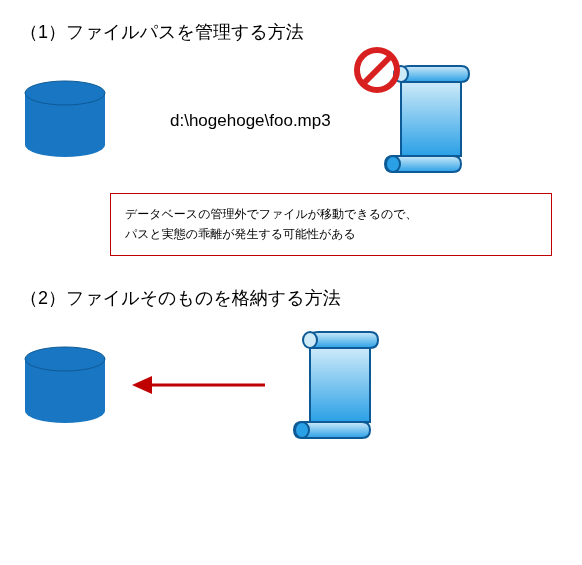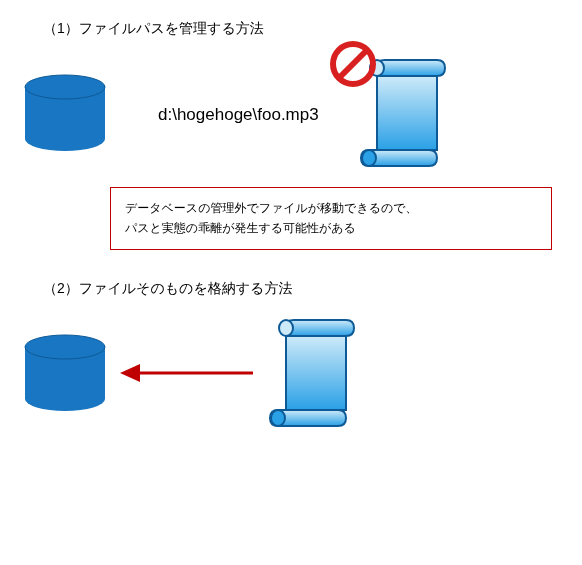--- a/index.html
+++ b/index.html
@@ -7,28 +7,27 @@
     padding: 20px;
     font-family: "Meiryo", "Hiragino Sans", sans-serif;
     background: #fff;
     width: 582px;
     box-sizing: border-box;
   }
   .section {
     margin-bottom: 30px;
   }
   .heading {
-    font-size: 14px;
+    font-size: 18px;
     margin-bottom: 20px;
-    margin-left: 23px;
   }
   .row {
     display: flex;
     align-items: center;
-    gap: 8px;
+    gap: 20px;
     margin-bottom: 15px;
   }
   .path-text {
     font-size: 17px;
     margin-left: 40px;
   }
   .note-box {
     border: 1.5px solid #c00000;
     padding: 10px 14px;
     font-size: 12px;

